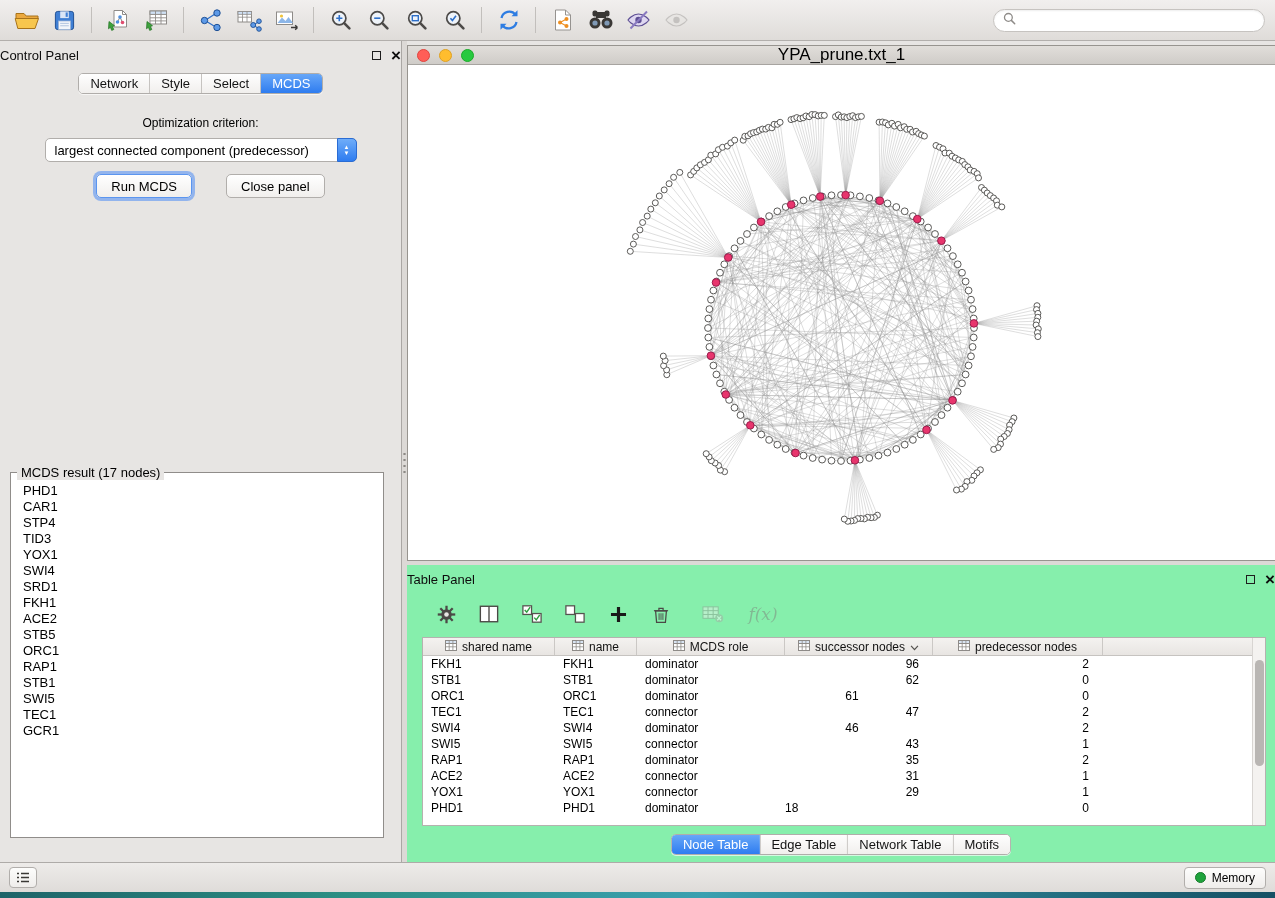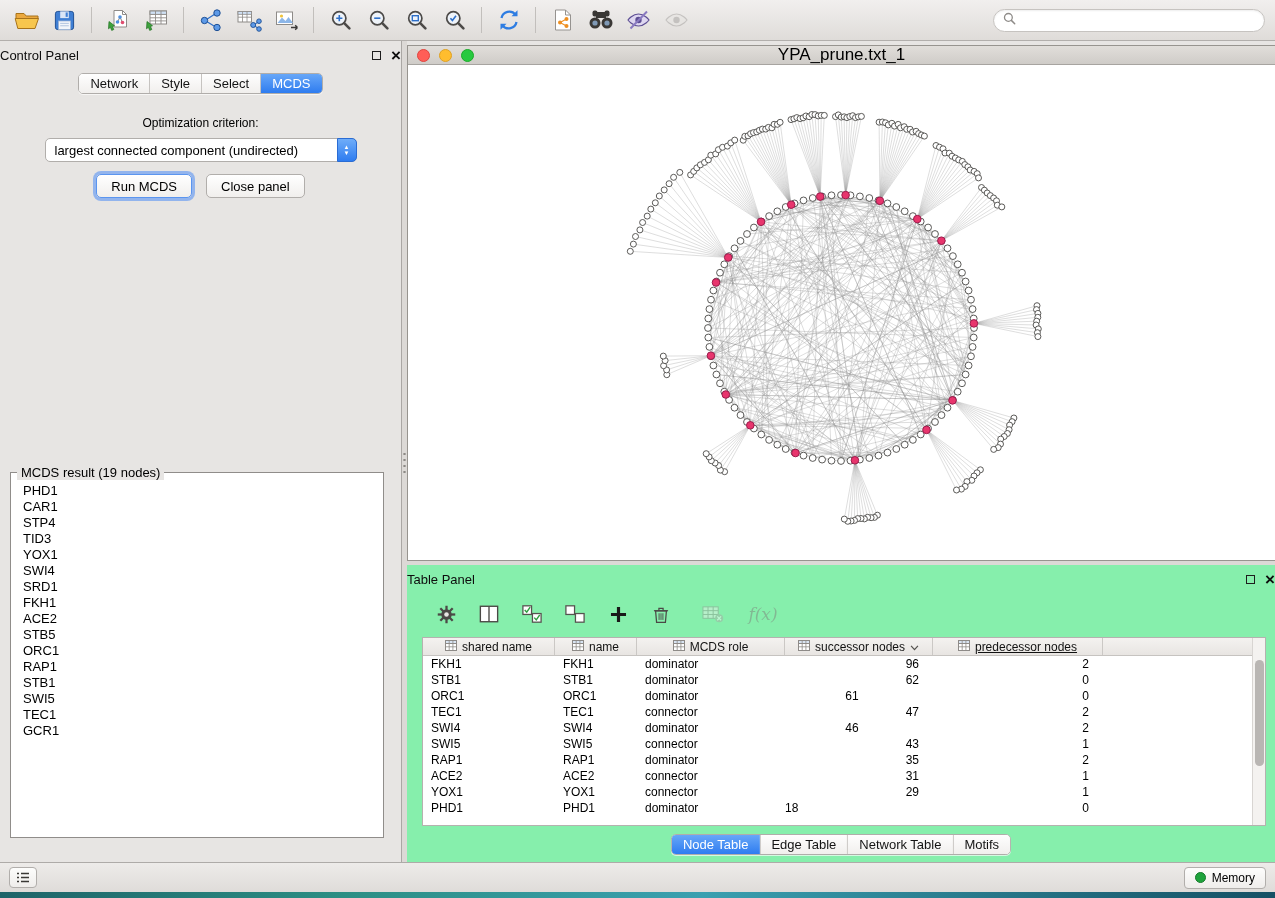--- a/index.html
+++ b/index.html
@@ -28,21 +28,21 @@
   .seg-btn.active{background:linear-gradient(#67a7f8,#2e7cf0);color:#fff;}
 
   
   .control-panel{position:absolute;left:0;top:41px;width:402px;bottom:30px;background:#e7e5e3;border-right:1px solid #aaa7a4;}
   .cp-tabs{display:flex;justify-content:center;margin-top:4px;}
   .opt-label{margin-top:22px;text-align:center;font-size:12px;color:#000;}
   .combo{position:relative;margin:8px auto 0;width:312px;height:24px;background:#fff;border:1px solid #b1aeab;border-radius:5px;font-size:13px;display:flex;align-items:center;padding:0 24px 0 9px;color:#000;}
   .combo-val{white-space:nowrap;overflow:hidden;}
   .combo-stepper{position:absolute;right:-1px;top:-1px;bottom:-1px;width:20px;border-radius:0 5px 5px 0;background:linear-gradient(#6fadf9,#2e7cf0);color:#fff;display:flex;flex-direction:column;align-items:center;justify-content:center;line-height:6px;font-size:6px;border:1px solid #2a6cd4;}
   .btn-row{display:flex;justify-content:center;gap:14px;margin-top:12px;}
-  .btn{height:24px;padding:0 14px;background:linear-gradient(#ffffff,#f1efed);border:1px solid #b1aeab;border-radius:5px;font-size:13px;color:#000;font-family:"Liberation Sans",sans-serif;}
+  .btn{height:24px;padding:0 14px;background:linear-gradient(#ffffff,#f1efed);border:1px solid #b1aeab;border-radius:5px;font-size:13px;color:#000;font-family:"Liberation Sans",sans-serif;margin-left:20px;}
   .btn.focused{box-shadow:0 0 0 3px rgba(77,140,245,.55);border-color:#5b95ef;}
   .result-box{position:absolute;left:10px;right:17px;top:424px;bottom:24px;border:1px solid #908d8a;background:#fff;min-inline-size:0;padding:0;margin:0;}
   .result-box legend{margin-left:6px;padding:0 4px;font-size:13px;color:#000;background:#e7e5e3;}
   .result-list{padding:3px 0 0 12px;font-size:13px;line-height:16px;color:#000;}
 
   
   .v-splitter{position:absolute;left:402px;top:41px;width:5px;bottom:30px;background:#dcd9d6;}
   .v-handle{position:absolute;left:1px;top:410px;width:3px;height:26px;background:radial-gradient(circle,#8c8985 1px,transparent 1.3px);background-size:3px 6px;background-repeat:repeat-y;}
   .h-splitter{position:absolute;left:407px;right:0;top:561px;height:4px;background:#dcd9d6;}
 
@@ -242,32 +242,32 @@
     <div class="cp-tabs">
         <div class="seg" id="cp-tab-seg">
           <div class="seg-btn">Network</div>
           <div class="seg-btn">Style</div>
           <div class="seg-btn">Select</div>
           <div class="seg-btn active">MCDS</div>
         </div>
       </div>
     <div class="opt-label">Optimization criterion:</div>
     <div class="combo">
-      <span class="combo-val">largest connected component (undirected)</span>
+      <span class="combo-val">largest connected component (predecessor)</span>
       <span class="combo-stepper">
           <span>▲</span>
           <span>▼</span>
         </span>
     </div>
     <div class="btn-row">
       <button class="btn focused">Run MCDS</button>
       <button class="btn">Close panel</button>
     </div>
     <fieldset class="result-box">
-      <legend>MCDS result (19 nodes)</legend>
+      <legend>MCDS result (17 nodes)</legend>
       <div class="result-list" id="mcds-result-list">
           <div class="result-item">PHD1</div>
           <div class="result-item">CAR1</div>
           <div class="result-item">STP4</div>
           <div class="result-item">TID3</div>
           <div class="result-item">YOX1</div>
           <div class="result-item">SWI4</div>
           <div class="result-item">SRD1</div>
           <div class="result-item">FKH1</div>
           <div class="result-item">ACE2</div>
@@ -1134,21 +1134,21 @@
             <span><svg width="12" height="11" viewBox="0 0 12 11">
                 <rect x="0.5" y="0.5" width="11" height="10" fill="#fff" stroke="#8e8b88"></rect>
                 <rect x="0.5" y="0.5" width="11" height="3" fill="#d8e4f2" stroke="#8e8b88"></rect>
                 <path d="M0.5 6.8h11M4.2 0.5v10M7.9 0.5v10" stroke="#8e8b88" stroke-width=".8"></path>
               </svg></span>
             <span>successor nodes</span>
             <span><svg width="9" height="6" viewBox="0 0 10 7">
                 <path d="M1 1l4 4.5L9 1" fill="none" stroke="#55534f" stroke-width="1.4"></path>
               </svg></span>
           </div>
-          <div class="th" style="width: 170px; text-decoration: underline;">
+          <div class="th" style="width: 170px;">
             <span><svg width="12" height="11" viewBox="0 0 12 11">
                 <rect x="0.5" y="0.5" width="11" height="10" fill="#fff" stroke="#8e8b88"></rect>
                 <rect x="0.5" y="0.5" width="11" height="3" fill="#d8e4f2" stroke="#8e8b88"></rect>
                 <path d="M0.5 6.8h11M4.2 0.5v10M7.9 0.5v10" stroke="#8e8b88" stroke-width=".8"></path>
               </svg></span>
             <span>predecessor nodes</span>
           </div>
           <div class="th th-fill"></div>
         </div>
       <div class="tbody" id="table-body">

